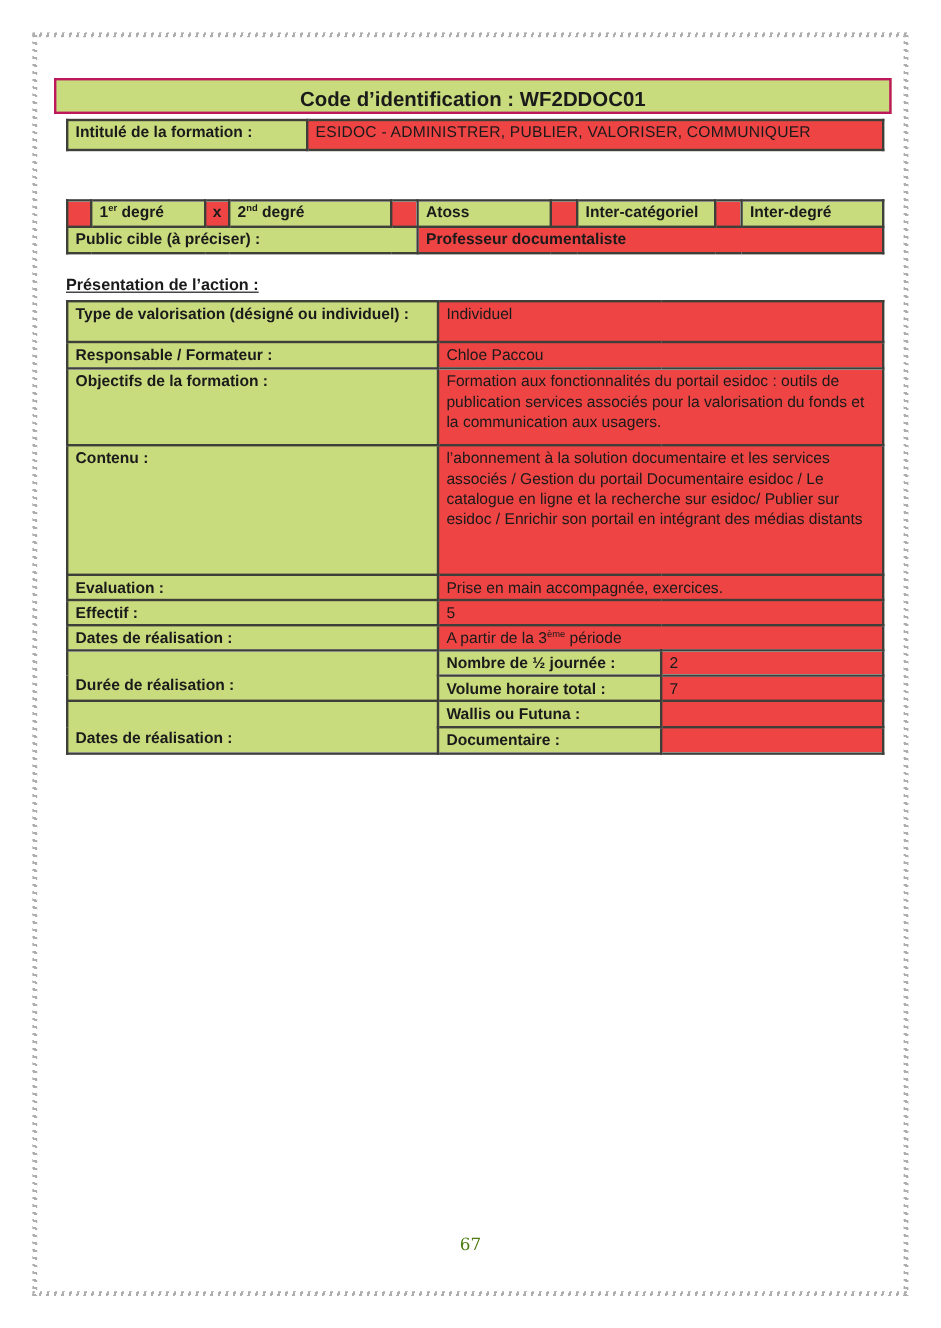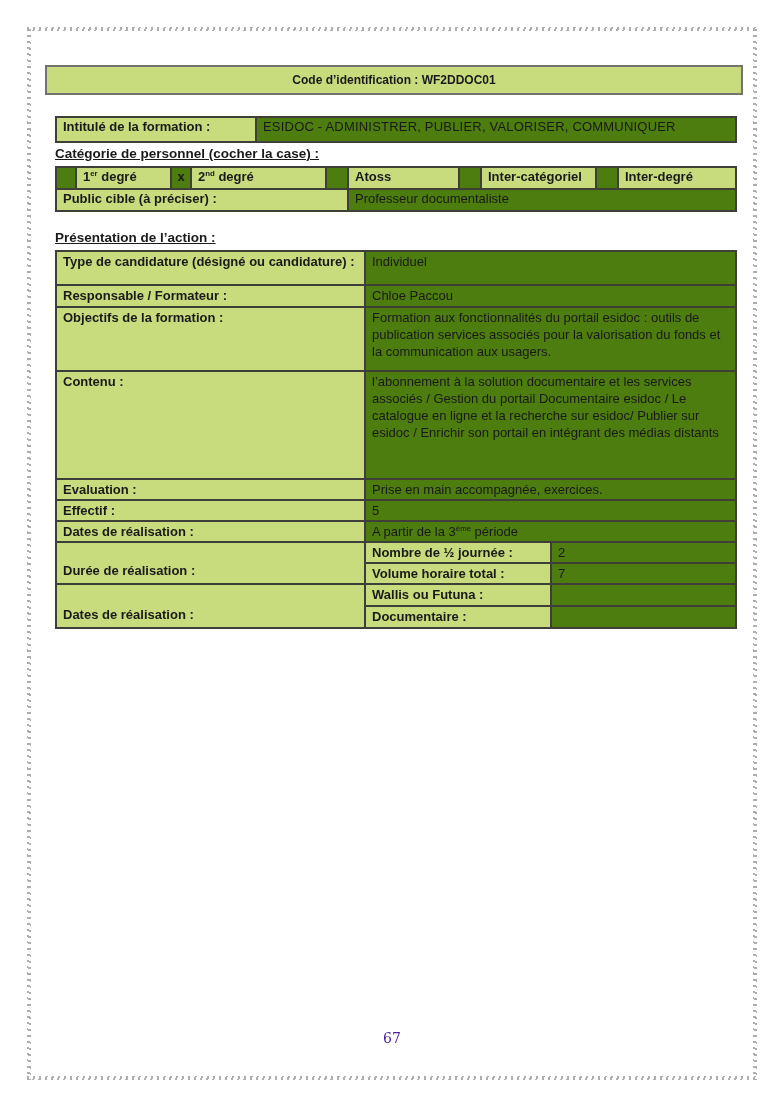--- a/index.html
+++ b/index.html
@@ -18,34 +18,34 @@
   .stitch-bottom { bottom:27px; }
   .stitch-left, .stitch-right {
     top:27px; bottom:27px; width:4px;
     background:repeating-linear-gradient(15deg,#aeaeae 0 2px,transparent 2px 6px);
   }
   .stitch-left { left:27px; }
   .stitch-right { right:27px; }
 
   .header-bar {
     position:absolute; left:45px; top:65px; width:694px; height:26px;
-    background:#c8db7d; border:2px solid #737373;
-    display:flex; align-items:center; justify-content:center;
-    font-weight:bold; font-size:12px;
+    background:#c8db7d; border:2px solid #be185d;
+    display:flex; align-items:flex-end; justify-content:center;
+    font-weight:bold; font-size:17px;
   }
 
   table { border-collapse:collapse; table-layout:fixed; }
   td {
     border:2px solid #3f3f3a; font-size:13px; padding:1px 6px;
     vertical-align:top; overflow:hidden;
   }
   .green { background:#c8db7d; font-weight:bold; }
-  .white { background:#4d7c0f; }
+  .white { background:#ef4444; }
 
-  .intitule-table { position:absolute; left:55px; top:116px; width:680px; }
+  .intitule-table { position:absolute; left:55px; top:99px; width:680px; }
   .intitule-table td { height:21px; }
   .intitule-table .val { font-size:13px; letter-spacing:0.2px; }
 
   .section-heading {
     position:absolute; left:55px; font-weight:bold; font-size:13.5px;
     text-decoration:underline;
   }
   .heading-categorie { top:146px; }
   .heading-presentation { top:230px; }
 
@@ -54,21 +54,21 @@
   .cat-table .cb { padding:1px 2px; text-align:center; font-weight:bold; }
 
   .main-table { position:absolute; left:55px; top:250px; width:680px; }
   .main-table td { line-height:17px; }
   .rowspan-label { vertical-align:bottom; padding-bottom:4px; }
   .pad-top-val { }
   sup { font-size:0.6em; line-height:0; }
 
   .page-number {
     position:absolute; left:0; right:0; top:1030px; text-align:center;
-    font-family:"DejaVu Serif","Liberation Serif",serif; font-size:14px; color:#4c1d95;
+    font-family:"DejaVu Serif","Liberation Serif",serif; font-size:14px; color:#4d7c0f;
   }
 </style>
 </head>
 <body>
 
 <div class="page">
 
   <div class="stitch stitch-top"></div>
   <div class="stitch stitch-bottom"></div>
   <div class="stitch stitch-left"></div>
@@ -84,21 +84,20 @@
         <col style="width:480px">
       </colgroup>
     <tbody>
         <tr>
       <td class="green">Intitulé de la formation :</td>
       <td class="white val">ESIDOC - ADMINISTRER, PUBLIER, VALORISER, COMMUNIQUER</td>
     </tr>
   </tbody>
     </table>
 
-  <div class="section-heading heading-categorie">Catégorie de personnel (cocher la case) :</div>
 
   <table class="cat-table">
     <colgroup>
       <col style="width:20px">
         <col style="width:95px">
       <col style="width:20px">
         <col style="width:135px">
       <col style="width:22px">
         <col style="width:111px">
       <col style="width:22px">
@@ -114,36 +113,36 @@
       <td class="green"><span>2</span><sup>nd</sup><span> degré</span></td>
       <td class="white cb"></td>
       <td class="green">Atoss</td>
       <td class="white cb"></td>
       <td class="green">Inter-catégoriel</td>
       <td class="white cb"></td>
       <td class="green">Inter-degré</td>
     </tr>
     <tr>
       <td class="green" colspan="5">Public cible (à préciser) :</td>
-      <td class="white" colspan="5" style="font-weight:normal">Professeur documentaliste</td>
+      <td class="white" colspan="5" style="font-weight:bold">Professeur documentaliste</td>
     </tr>
   </tbody>
     </table>
 
   <div class="section-heading heading-presentation">Présentation de l’action :</div>
 
   <table class="main-table">
     <colgroup>
         <col style="width:309px">
         <col style="width:186px">
         <col style="width:185px">
       </colgroup>
     <tbody>
         <tr style="height:34px">
-      <td class="green">Type de candidature (désigné ou candidature) :</td>
+      <td class="green">Type de valorisation (désigné ou individuel) :</td>
       <td class="white" colspan="2">Individuel</td>
     </tr>
     <tr style="height:22px">
       <td class="green">Responsable / Formateur :</td>
       <td class="white" colspan="2">Chloe Paccou</td>
     </tr>
     <tr style="height:64px">
       <td class="green">Objectifs de la formation :</td>
       <td class="white pad-top-val" colspan="2">Formation aux fonctionnalités du portail esidoc : outils de publication services associés pour la valorisation du fonds et la communication aux usagers.</td>
     </tr>

